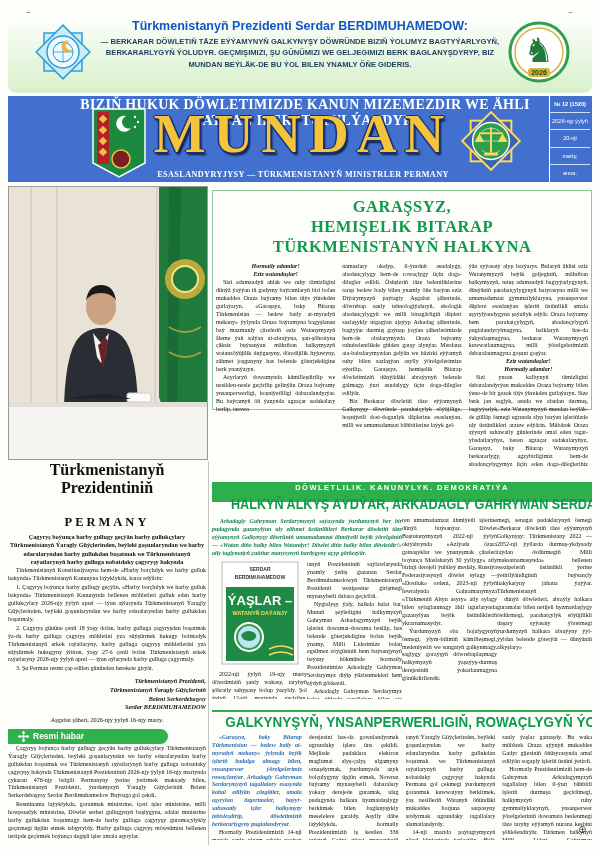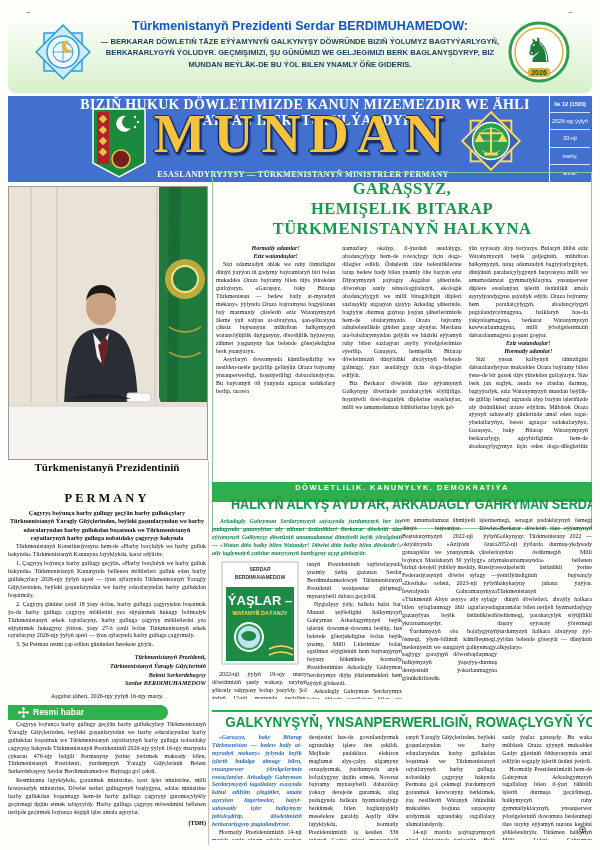--- a/index.html
+++ b/index.html
@@ -28,37 +28,37 @@
   .issuebox{position:absolute;right:2px;top:0;width:40px;height:86px;border-left:1px solid #fff;
             font-family:"Liberation Sans",sans-serif;color:#fff;font-size:5.6px;text-align:center;}
   .issuebox div{height:16.2px;line-height:16.2px;border-bottom:1px solid #cfe0ff;overflow:hidden;}
   .issuebox div:last-child{border-bottom:none;}
   .issuebox div:first-child{font-weight:bold;}
 
   
   .photo{left:8px;top:186px;width:198px;height:272px;border:1px solid #9a9a9a;background:#e8e2d6;}
 
   
-  .addrbox{left:212px;top:172px;width:380px;height:357px;border:1.5px solid #8cc89a;
+  .addrbox{left:212px;top:190px;width:380px;height:220px;border:1.5px solid #8cc89a;
            box-sizing:border-box;padding:6px 3px;}
   .addr-head{font-weight:bold;text-align:center;color:#0f9a4c;font-size:16.5px;line-height:1.22;letter-spacing:.5px;}
   .cols3{display:flex;gap:7px;margin-top:6px;height:206px;overflow:hidden;}
   .cols3 .col{flex:1;overflow:hidden;}
   .col p{margin:0;font-size:6px;line-height:1.32;text-align:justify;text-indent:7px;}
   .col p.nf{text-indent:0;}
   .col p.ci{text-indent:0;text-align:center;font-style:italic;font-weight:bold;}
   .col p.bq{color:#2e6db5;font-style:italic;font-weight:bold;}
 
   .motto{left:212px;top:482px;width:380px;height:20px;background:#2fae4e;color:#fff;
          font-family:"Liberation Sans",sans-serif;font-weight:bold;font-size:7.5px;
          letter-spacing:1.5px;text-align:center;line-height:12px;}
 
   
   .leftcol{left:8px;top:461px;width:198px;height:382px;overflow:hidden;}
-  .perman-h1{font-weight:bold;font-size:11px;text-align:center;}
+  .perman-h1{font-weight:bold;font-size:16px;text-align:center;}
   .perman-h2{font-weight:bold;font-size:12.5px;letter-spacing:3px;text-align:center;margin-top:18px;}
   .perman-title{font-weight:bold;font-size:6.2px;line-height:1.35;text-align:center;margin-top:3px;}
   .leftcol .body p{margin:1px 0 0;font-size:6px;line-height:1.32;text-align:justify;text-indent:8px;}
   .perman-sig{margin-top:4px;text-align:right;font-style:italic;font-weight:bold;font-size:6.2px;line-height:1.4;}
   .perman-place{text-align:center;font-size:6.2px;margin-top:4px;}
   .resmi{margin-top:6px;width:160px;height:15px;background:#2fb14d;border-radius:0 9px 9px 0;
          display:flex;align-items:center;gap:4px;padding-left:10px;box-sizing:border-box;}
   .resmi span{color:#fff;font-family:"Liberation Sans",sans-serif;font-weight:bold;font-size:8.5px;}
   .tdh{text-align:right;font-weight:bold;font-size:6.2px;margin-top:2px;}
 

